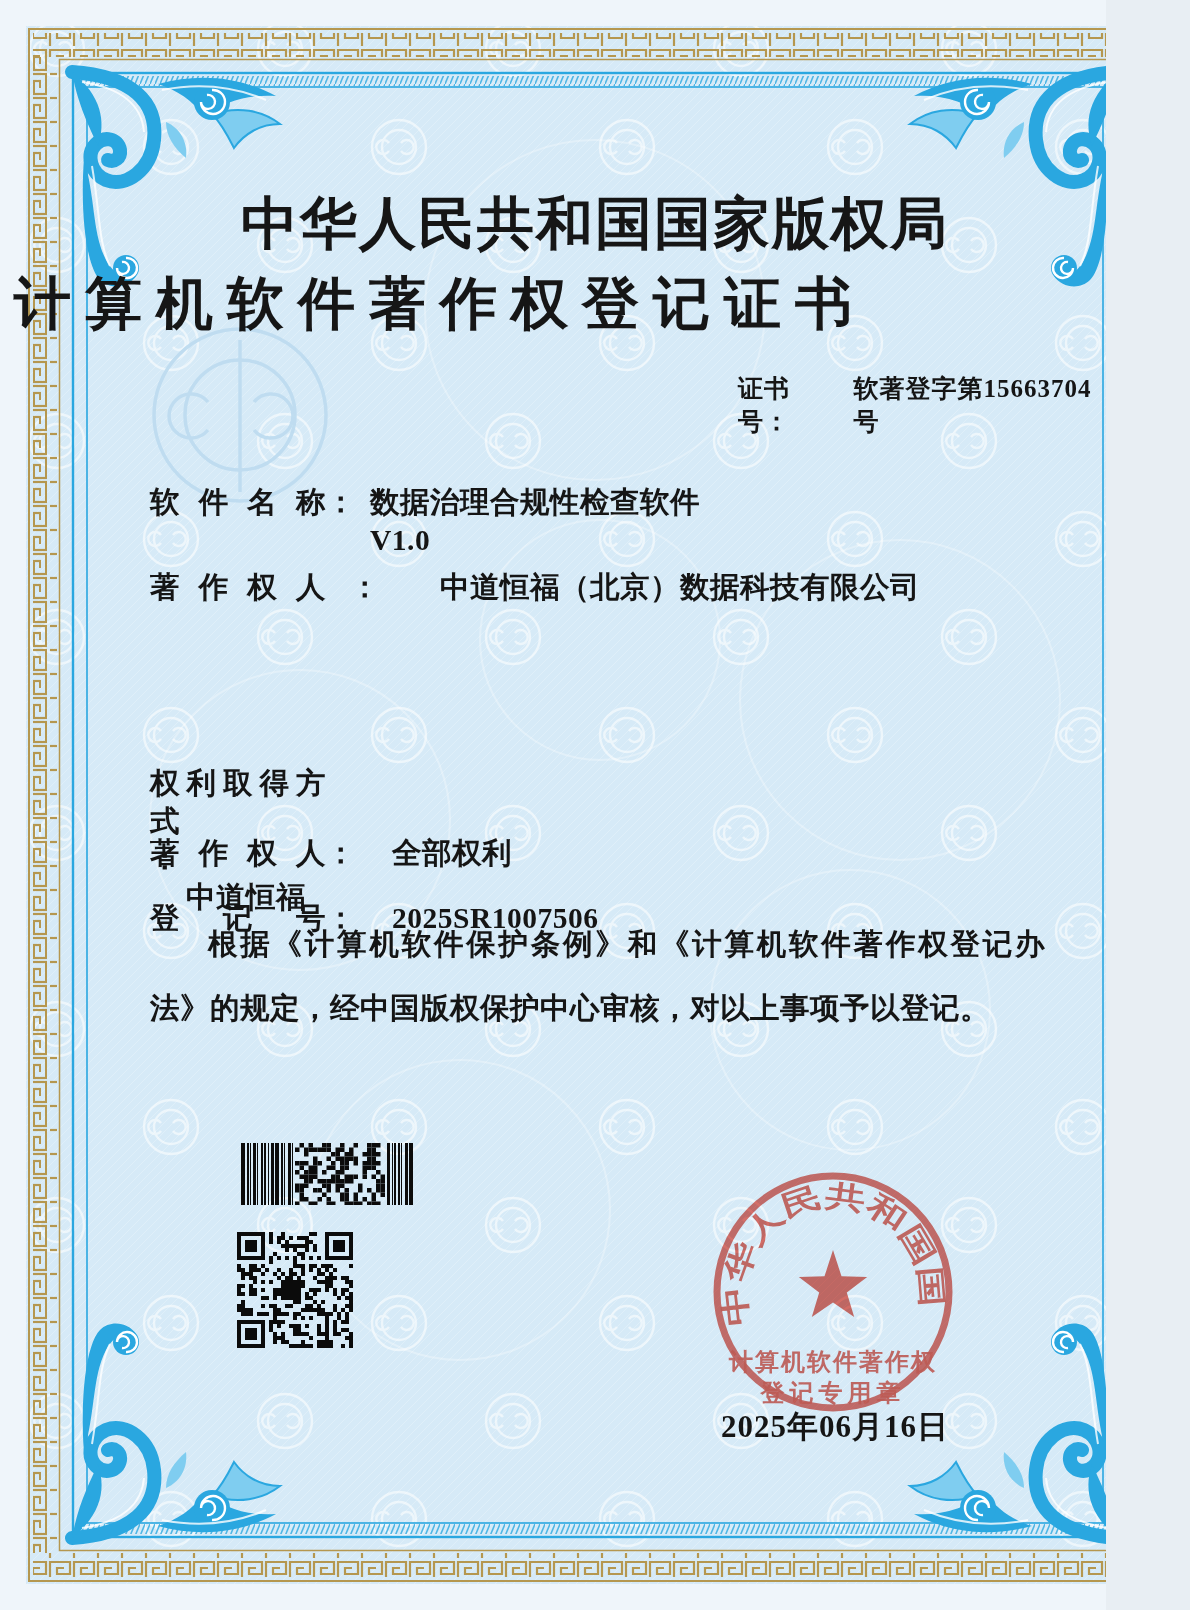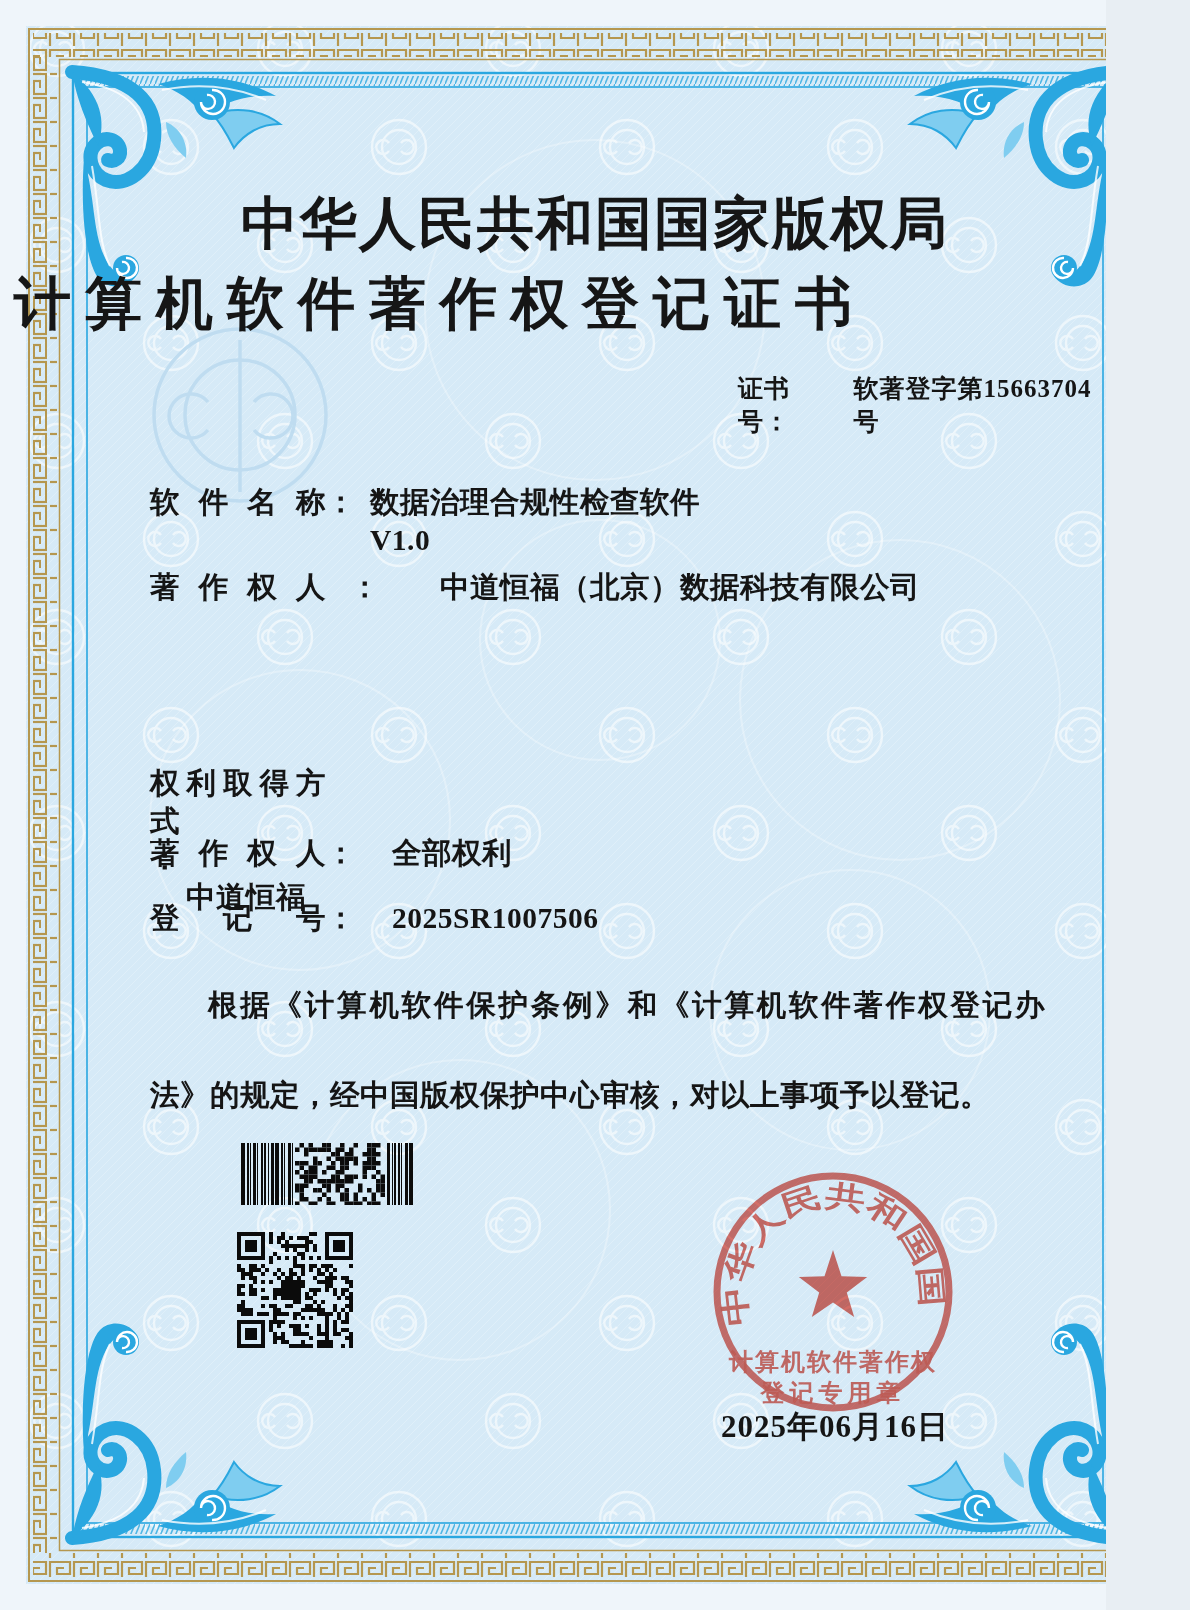--- a/index.html
+++ b/index.html
@@ -35,22 +35,22 @@
   }
   .row .colon{display:inline-block;}
   .row .val{margin-left:36px; white-space:pre-line;}
   .row-software{top:458px;margin-top:25px;} .row-software .val{margin-left:14px;}
   .row-owner{top:568px;gap:24px;}
   .row-acq{top:764px;flex-direction:column;}
   .row-scope{top:834px;}
   .row-reg{top:899px;align-items:center;}
   .row-reg .val{font-family:"Liberation Serif","DejaVu Serif",serif;}
   .statement{
-    left:150px; top:960px; width:895px;
-    font-size:29.5px; font-weight:700; line-height:90px;
+    left:150px; top:912px; width:895px;
+    font-size:29.5px; font-weight:700; line-height:64px;
     text-indent:58px; letter-spacing:.5px; text-align:justify;
   }
   .barcode-box{left:241px; top:1143px; width:172px; height:62px;}
   .qr-box{left:237px; top:1232px; width:116px; height:116px;}
   .seal-box{left:700px; top:1158px; width:270px; height:272px; z-index:3; mix-blend-mode:multiply; opacity:.9;}
   .date{
     left:700px; top:1406px; width:270px; text-align:center;
     font-size:31px; font-weight:700; letter-spacing:1px; z-index:2; position:absolute;
   }
 </style>

